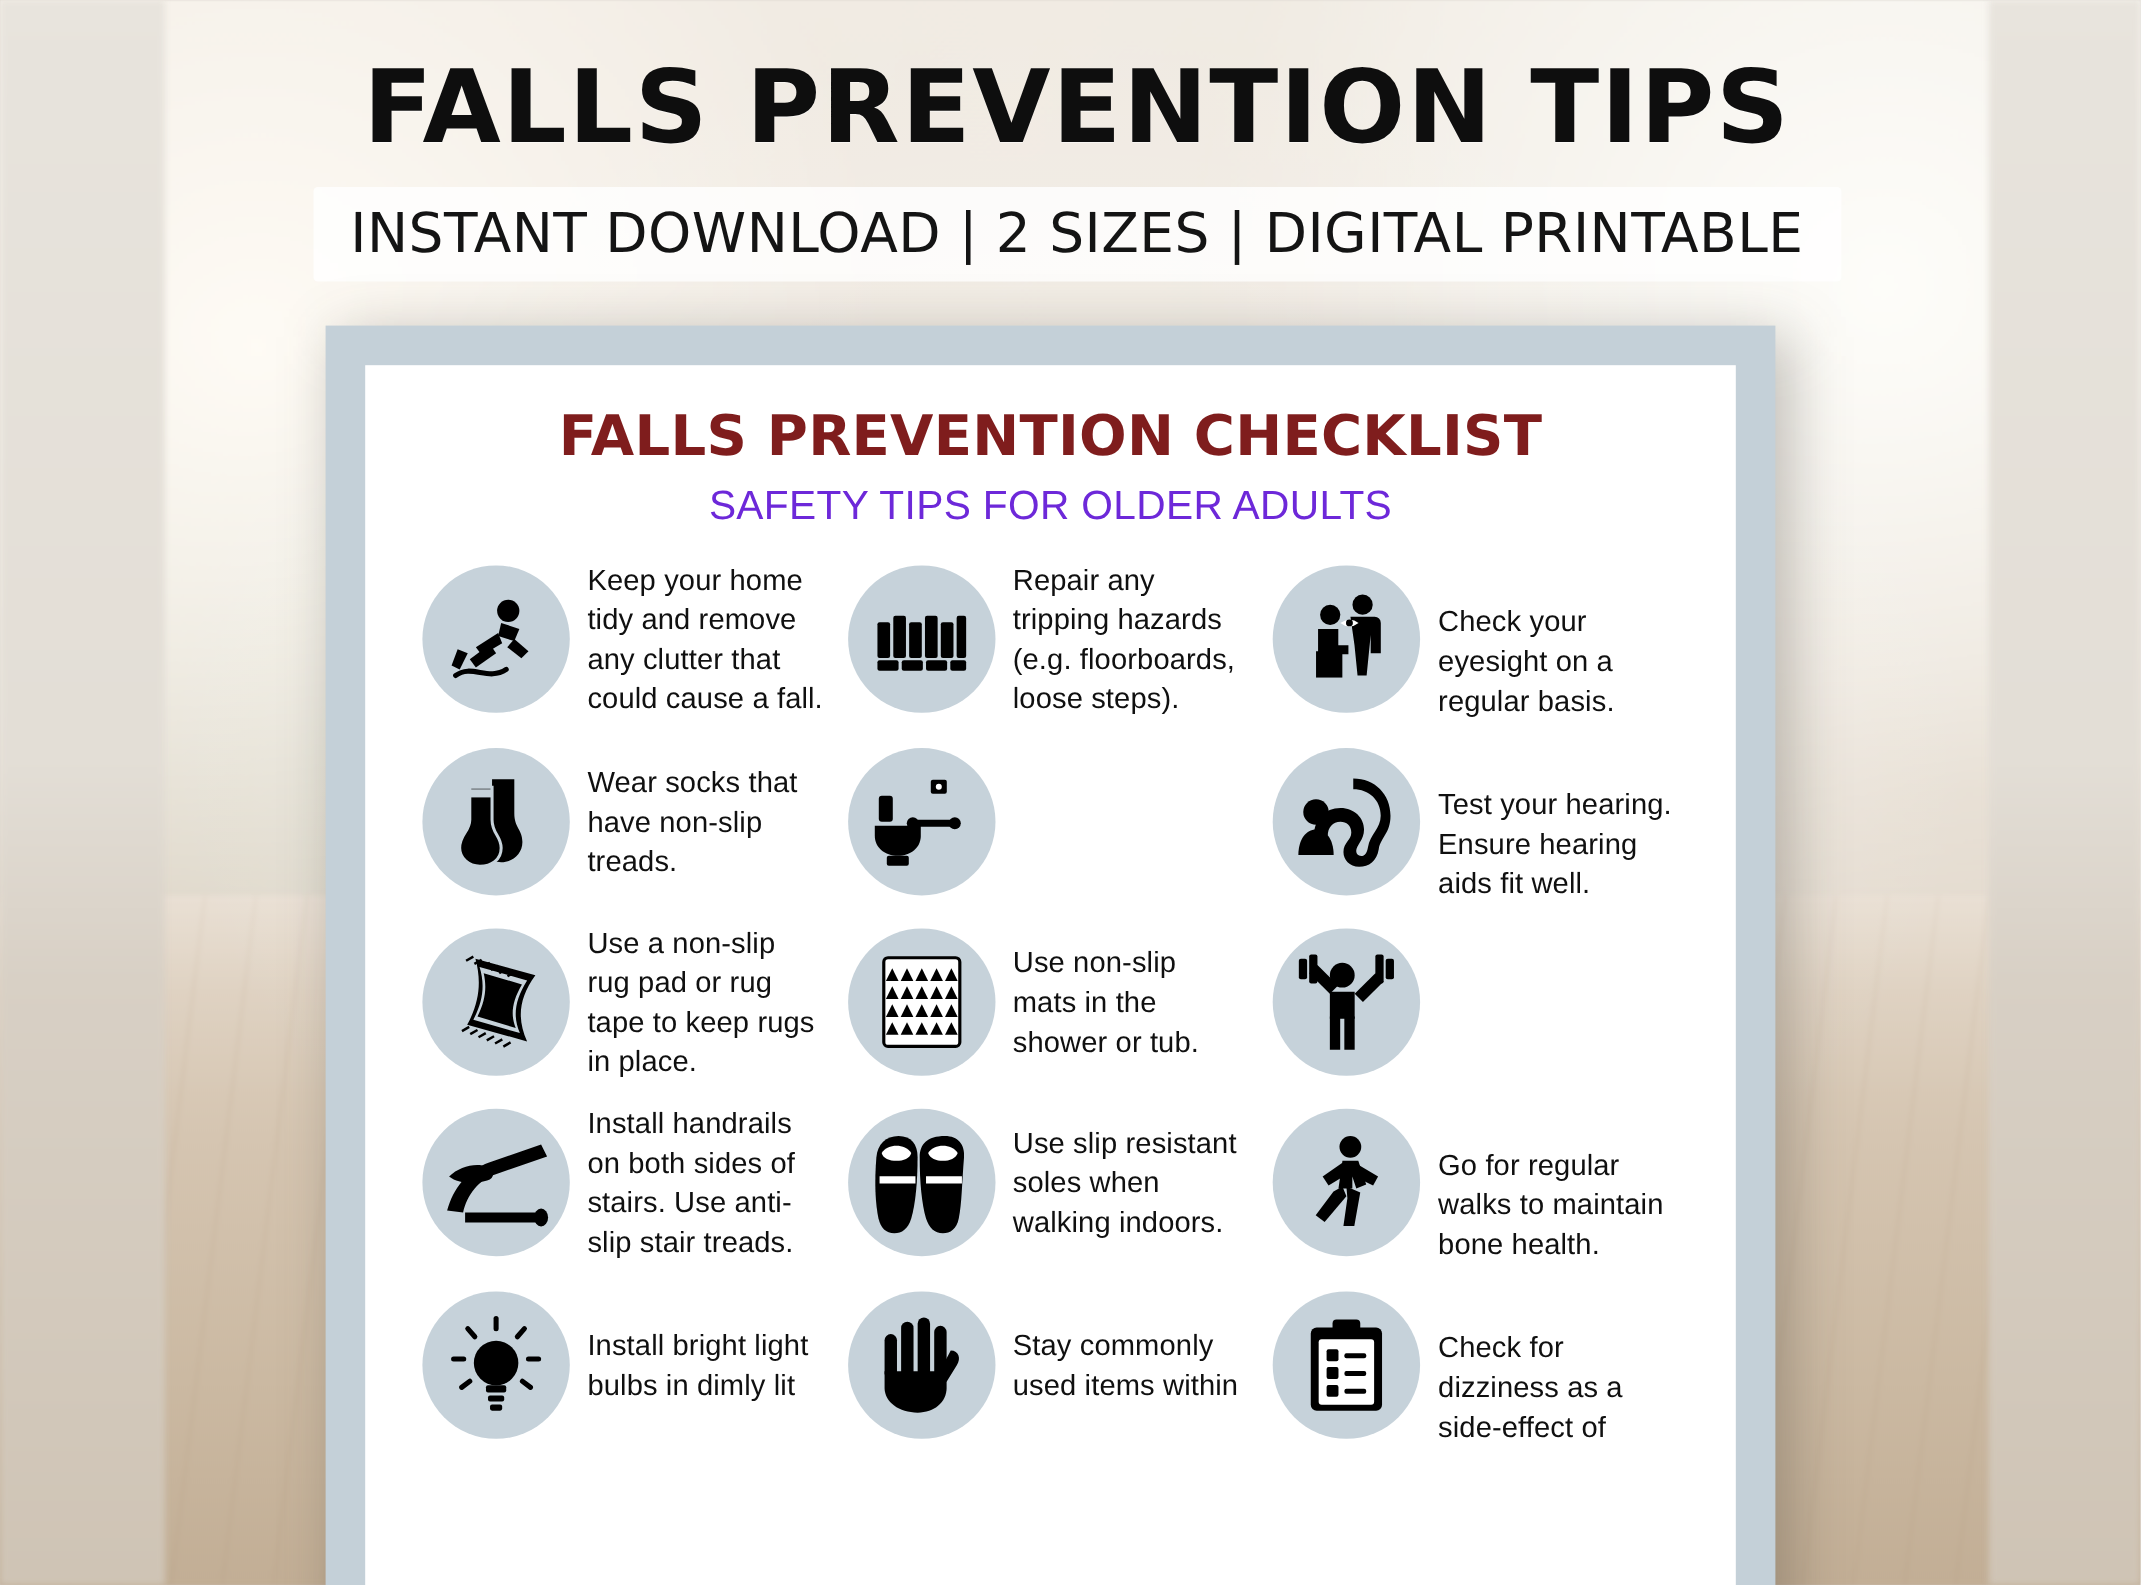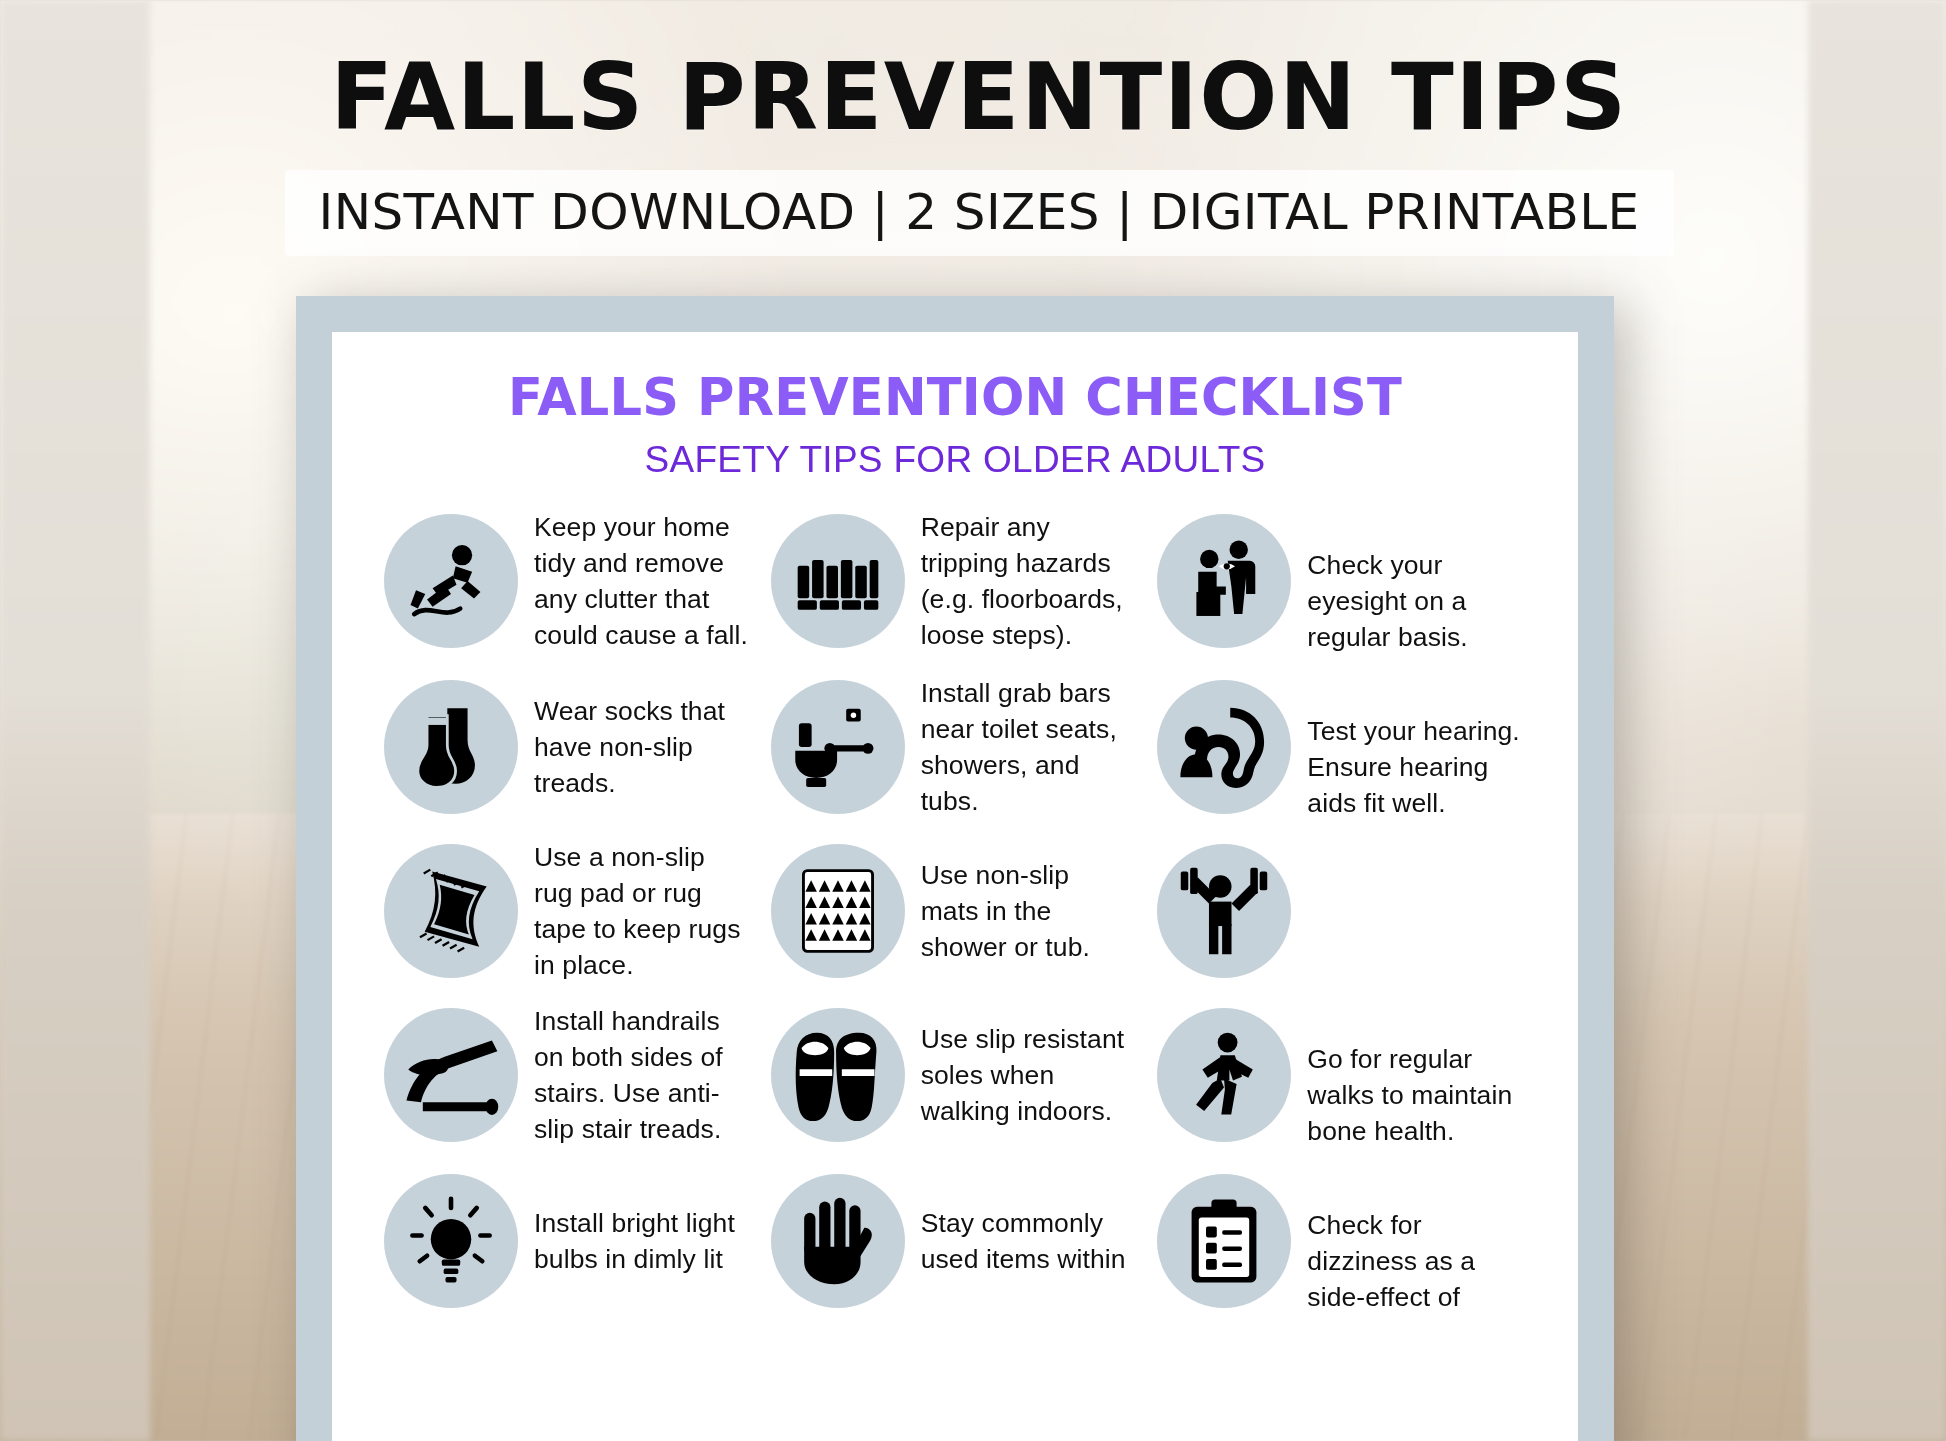--- a/index.html
+++ b/index.html
@@ -103,21 +103,21 @@
     background: #ffffff;
     padding: 36px 52px 0 52px;
     overflow: hidden;
   }
   .poster-title {
     margin: 0;
     text-align: center;
     font-size: 51px;
     font-weight: 700;
     letter-spacing: 0.2px;
-    color: #8b5cf6;
+    color: #7f1d1d;
     font-family: "DejaVu Sans", "Liberation Sans", sans-serif;
   }
   .poster-subtitle {
     margin: 12px 0 0 0;
     text-align: center;
     font-size: 37px;
     letter-spacing: 0.3px;
     color: #6d28d9;
     font-family: "Liberation Sans", sans-serif;
   }
@@ -254,21 +254,20 @@
               <rect x="64" y="8" width="16" height="14" rx="2" fill="#000"></rect>
               <circle cx="72" cy="15" r="3" fill="#fff"></circle>
               <rect x="12" y="24" width="14" height="26" rx="3" fill="#000"></rect>
               <path d="M8 54 h46 v10 c0 12 -10 20 -23 20 c-13 0 -23 -8 -23 -20 Z" fill="#000"></path>
               <rect x="20" y="84" width="22" height="10" rx="2" fill="#000"></rect>
               <rect x="44" y="48" width="44" height="7" rx="3.5" fill="#000"></rect>
               <circle cx="46" cy="51.5" r="6" fill="#000"></circle>
               <circle cx="88" cy="51.5" r="6" fill="#000"></circle>
             </svg>
           </div>
-          <div class="tip-text">Install grab bars near toilet seats, showers, and tubs.</div>
         </div>
 
         <div class="tip col3">
           <div class="icon-circle">
             <svg width="98" height="98" viewBox="0 0 110 100" aria-hidden="true">
               <circle cx="24" cy="40" r="13" fill="#000"></circle>
               <path d="M6 84 c0 -16 8 -26 18 -26 c10 0 18 10 18 26 Z" fill="#000"></path>
               <path d="M62 6 c22 0 38 16 38 38 c0 18 -10 22 -12 34 c-2 12 -10 18 -20 18 c-10 0 -16 -7 -16 -15 c0 -10 8 -12 8 -20 c0 -7 -5 -11 -11 -11 c-8 0 -13 6 -13 14 h-14 c0 -16 11 -28 27 -28 c14 0 24 10 24 22 c0 11 -8 16 -8 22 c0 3 2 5 5 5 c4 0 6 -3 7 -9 c2 -13 13 -19 13 -32 c0 -16 -12 -27 -28 -27 Z" fill="#000"></path>
             </svg>
           </div>

